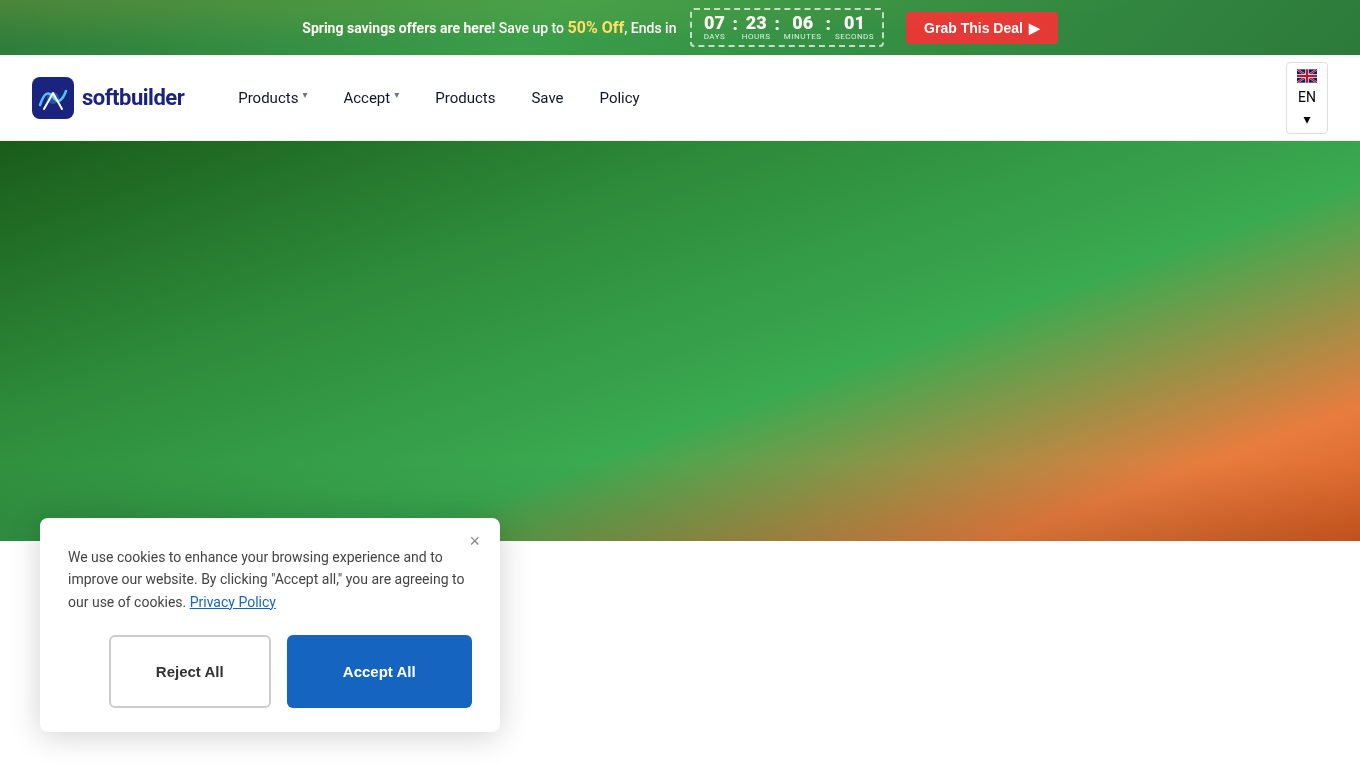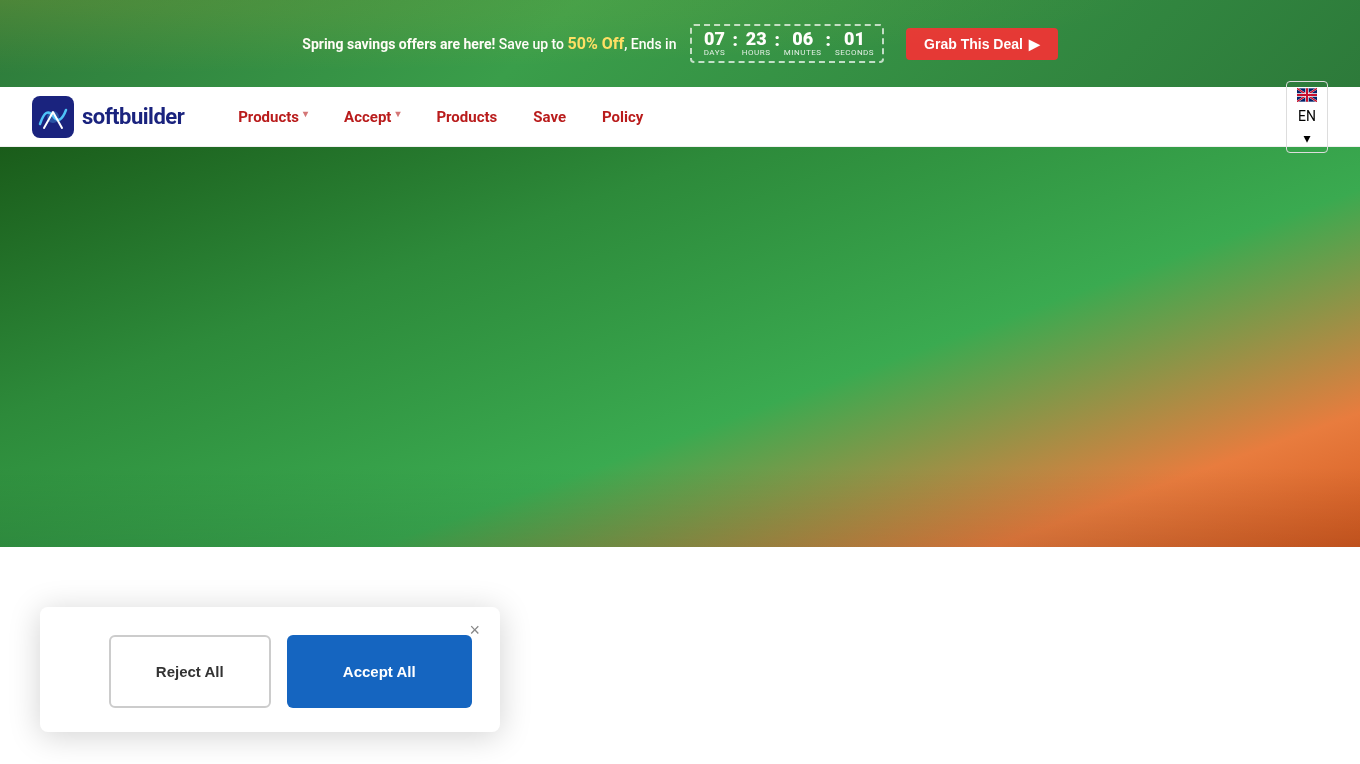--- a/index.html
+++ b/index.html
@@ -3,21 +3,21 @@
   <meta charset="utf-8">
   <style>
     * { margin: 0; padding: 0; box-sizing: border-box; }
     body { font-family: -apple-system, BlinkMacSystemFont, 'Segoe UI', Roboto, sans-serif; background: #fff; overflow-x: hidden; }
 
     
     .announcement-bar {
       background: linear-gradient(135deg, #2d7a3a 0%, #3a9e4a 40%, #2d7a3a 100%);
       color: #fff;
       text-align: center;
-      padding: 24px 16px;
+      padding: 8px 16px;
       font-size: 14px;
       font-weight: 500;
       display: flex;
       align-items: center;
       justify-content: center;
       gap: 8px;
       min-height: 44px;
       position: relative;
       overflow: hidden;
     }
@@ -78,21 +78,21 @@
       gap: 6px;
       white-space: nowrap;
       margin-left: 8px;
     }
 
     
     .navbar {
       display: flex;
       align-items: center;
       padding: 0 32px;
-      height: 60px;
+      height: 86px;
       background: #fff;
       border-bottom: 1px solid #f0f0f0;
       position: relative;
       z-index: 10;
     }
     .logo-wrap {
       display: flex;
       align-items: center;
       gap: 8px;
       text-decoration: none;
@@ -112,24 +112,24 @@
       display: flex;
       align-items: center;
       gap: 8px;
       flex: 1;
     }
     .nav-item {
       display: flex;
       gap: 4px;
       padding: 8px 14px;
       font-size: 15px;
-      color: #b91c1c;
+      color: #0f172a;
       cursor: pointer;
       border-radius: 4px;
-      font-weight: 700;
+      font-weight: 400;
       text-decoration: none;
     }
     .chevron-icon {
       font-size: 10px;
       opacity: 0.6;
     }
 
     .nav-right {
       display: flex;
       align-items: center;
@@ -324,18 +324,21 @@
     </div>
   </div>
 </nav>
 
 <div class="hero-area"></div>
 
 <div class="cookie-dialog">
   <button class="cookie-close">×</button>
 
 
+  <div class="cookie-body">
+    <span>We use cookies to enhance your browsing experience and to improve our website. By clicking "Accept all," you are agreeing to our use of cookies. </span><a href="#">Privacy Policy</a>
+  </div>
 
   <div class="cookie-actions">
     <button class="btn-reject">Reject All</button>
     <button class="btn-accept">Accept All</button>
   </div>
 </div>
 
 </body></html>

